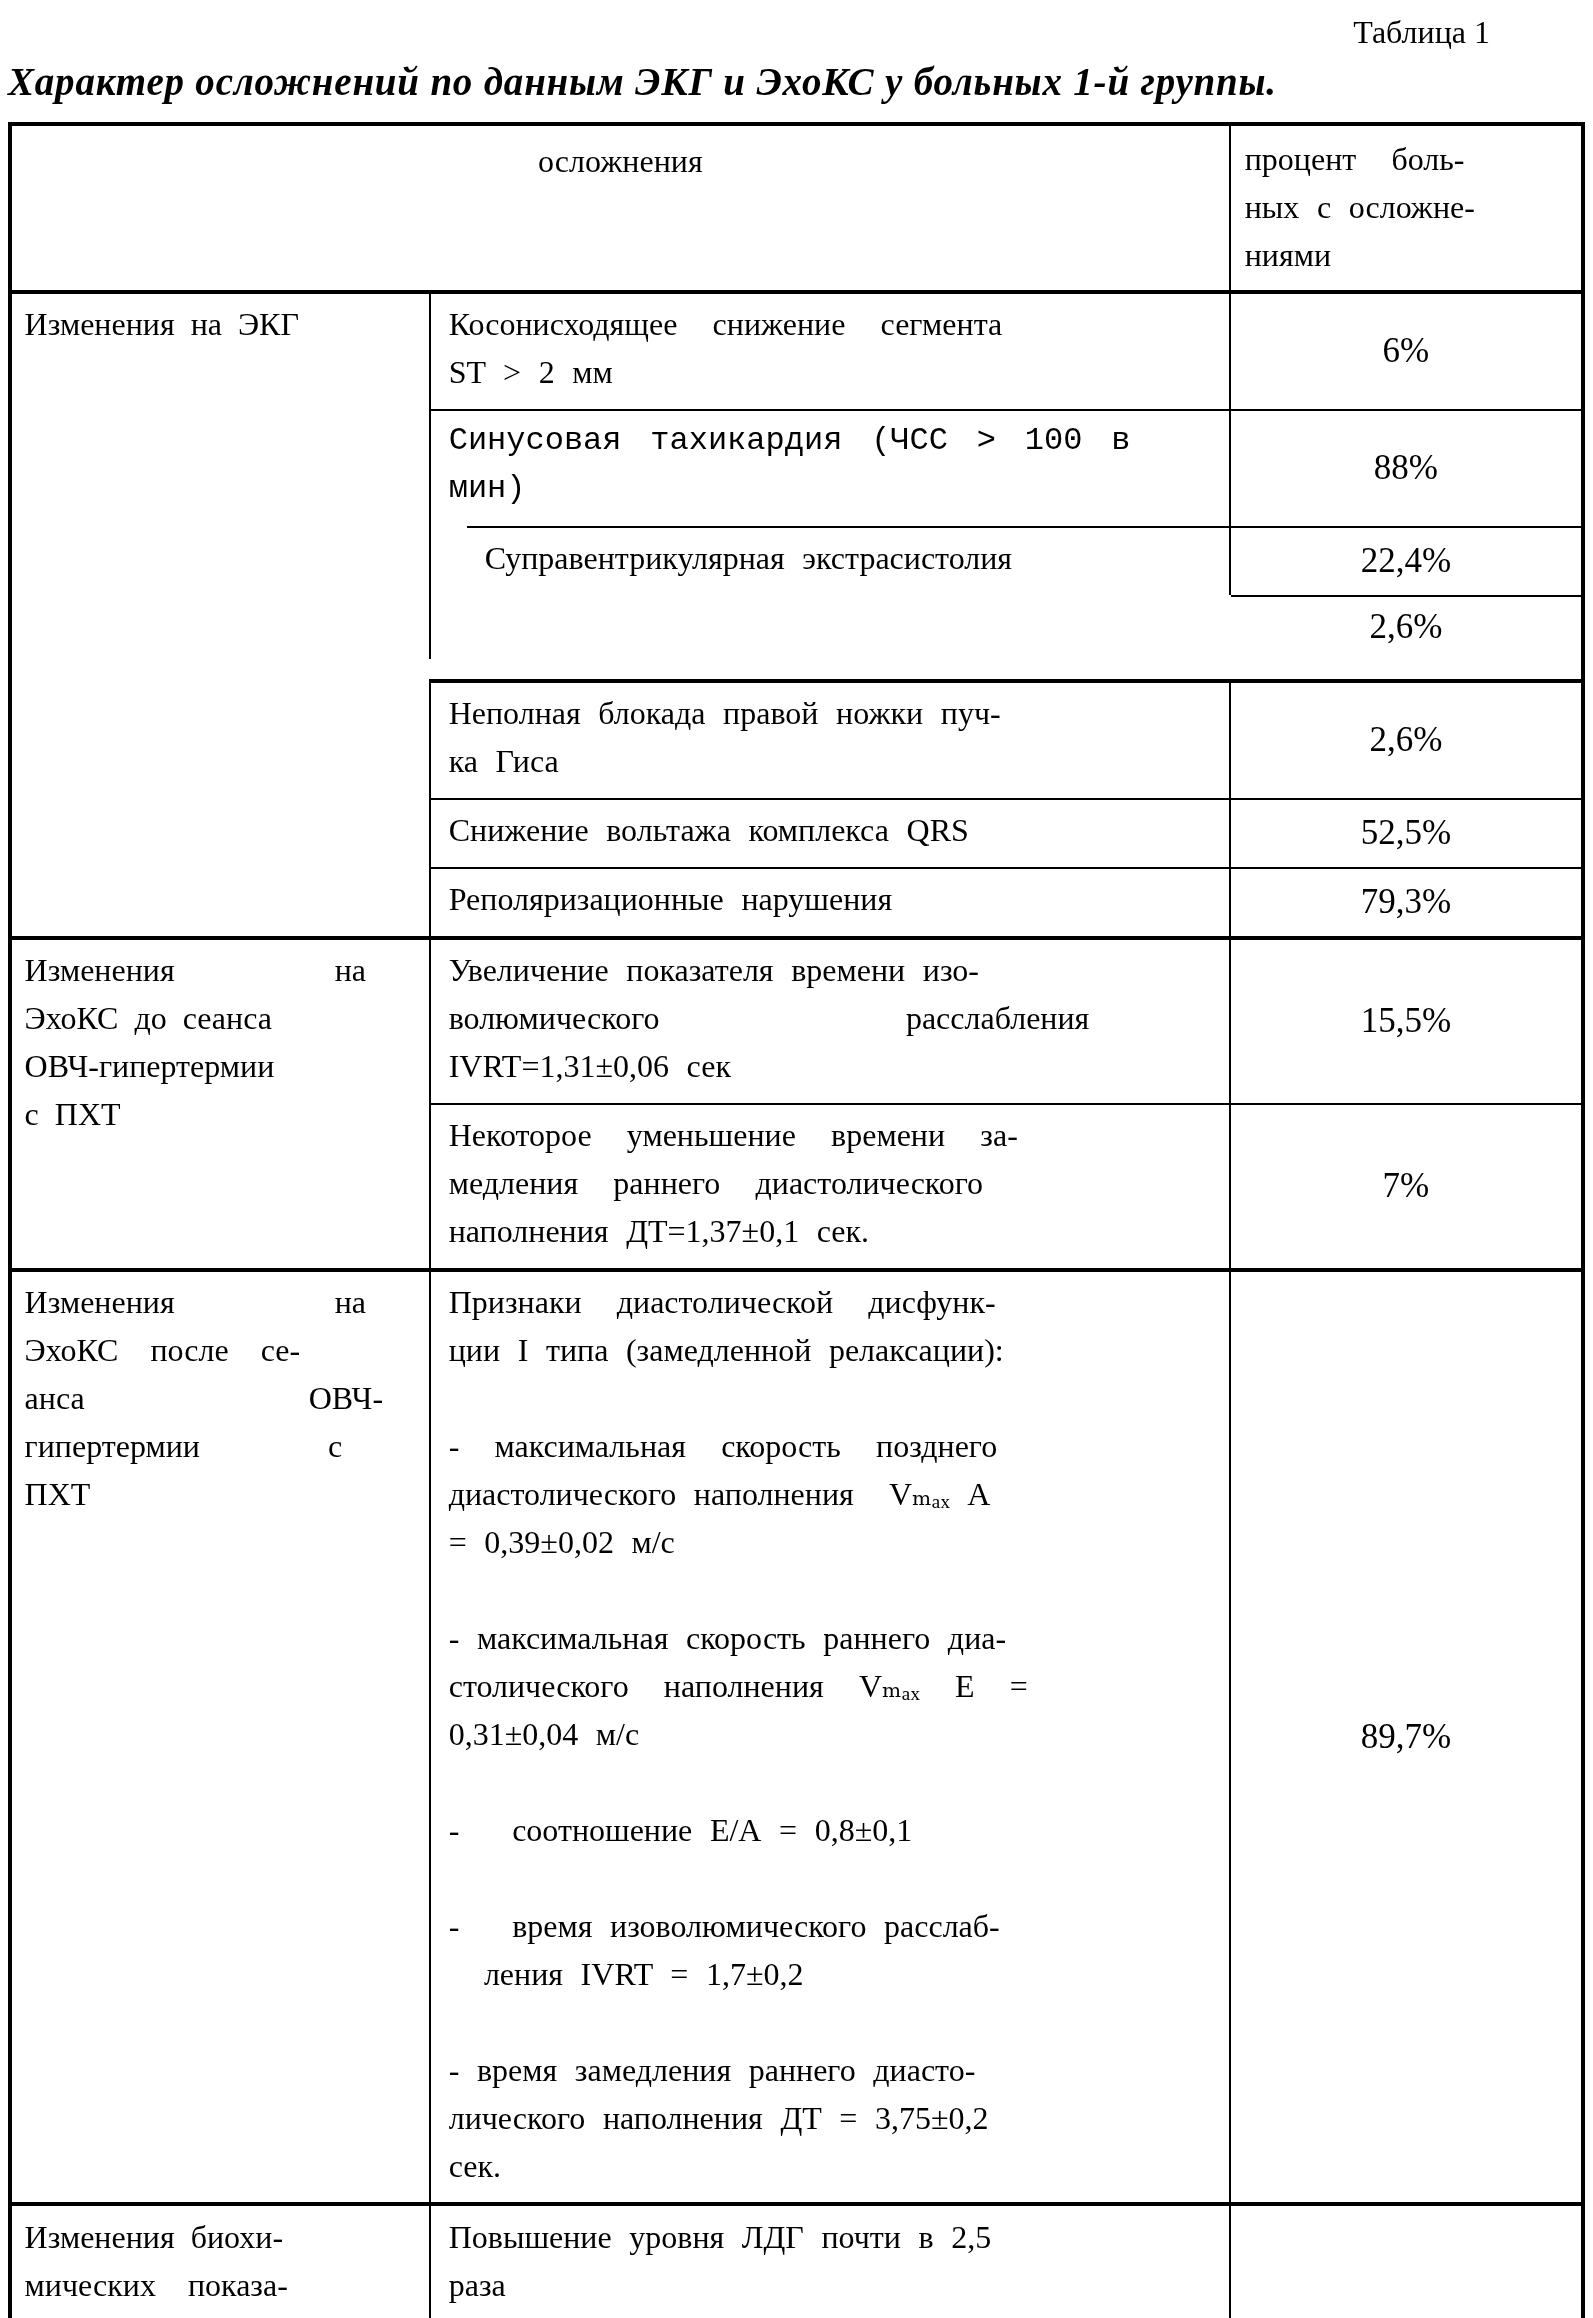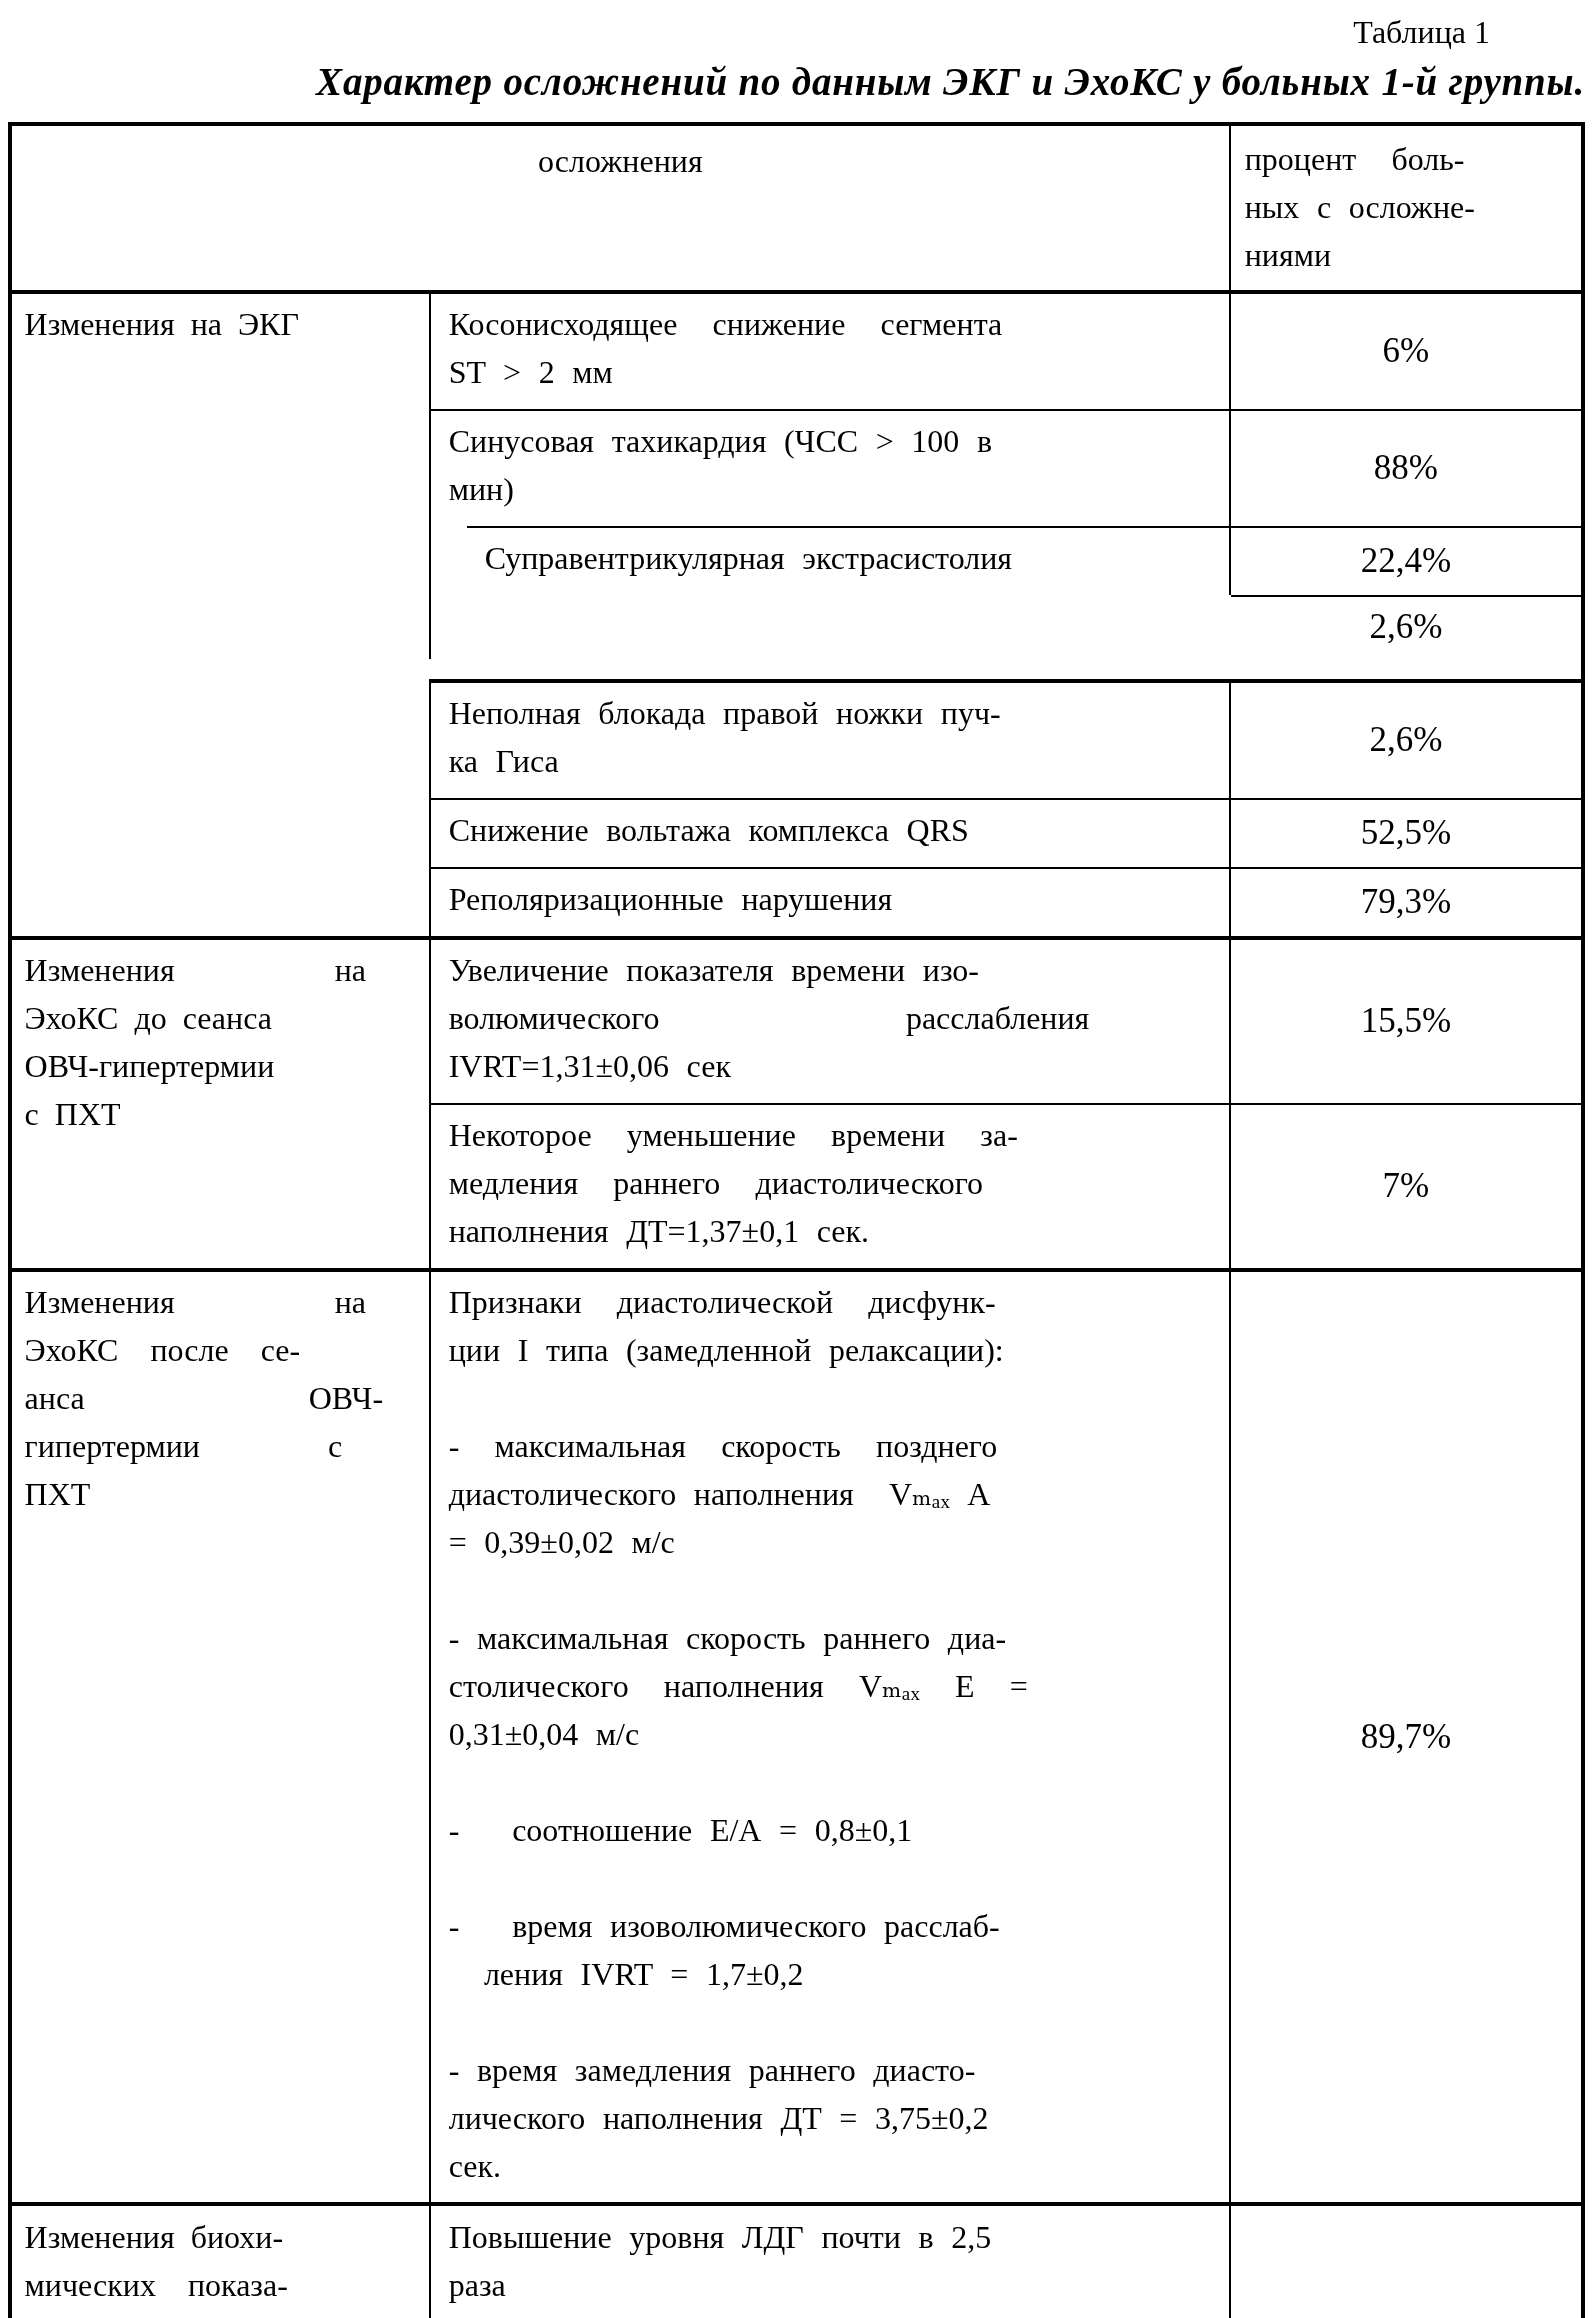--- a/index.html
+++ b/index.html
@@ -13,21 +13,21 @@
   .caption{
     font-size:32px;
     text-align:right;
     padding-right:95px;
     margin:3.2px 0 8px 0;
   }
   .title{
     font-size:39px;
     font-weight:bold;
     font-style:italic;
-    text-align:right;
+    text-align:left;
     margin:0 0 17.4px 0;
     letter-spacing:0.8px;
   }
   .tbl{
     display:grid;
     grid-template-columns:535fr 1020fr 447fr;
     border:4.7px solid #000;
     background:#fff;
   }
   .cell{
@@ -80,21 +80,21 @@
   <div class="title">Характер осложнений по данным ЭКГ и ЭхоКС у больных 1-й группы.</div>
   <div class="tbl">
     <div class="cell hdr compl">осложнения</div>
     <div class="cell hdr pcth">процент  боль-
 ных с осложне-
 ниями</div>
   <div class="cell lbl sec" style="grid-row: 2 / span 4;">Изменения на ЭКГ</div>
       <div class="cell desc sec" style="grid-row: 2;">Косонисходящее  снижение  сегмента
 ST &gt; 2 мм</div>
       <div class="cell pct sec" style="grid-row: 2;">6%</div>
-      <div class="cell desc divd" style="grid-row: 3;">Синусовая тахикардия (ЧСС &gt; 100 в
+      <div class="cell desc divd" style="grid-row: 3; font-family: Liberation Mono, monospace;">Синусовая тахикардия (ЧСС &gt; 100 в
 мин)</div>
       <div class="cell pct divd" style="grid-row: 3;">88%</div>
       <div class="cell desc divd" style="grid-row: 4; margin-left: 36px;">Суправентрикулярная экстрасистолия</div>
       <div class="cell pct divd" style="grid-row: 4;">22,4%</div>
       <div class="cell pct divd" style="grid-row: 5;">2,6%</div>
       <div class="cell gap" style="grid-row: 6;"></div>
       <div class="cell lbl" style="grid-row: 7 / span 3;"></div>
       <div class="cell desc restart" style="grid-row: 7;">Неполная блокада правой ножки пуч-
 ка Гиса</div>
       <div class="cell pct restart" style="grid-row: 7;">2,6%</div>

